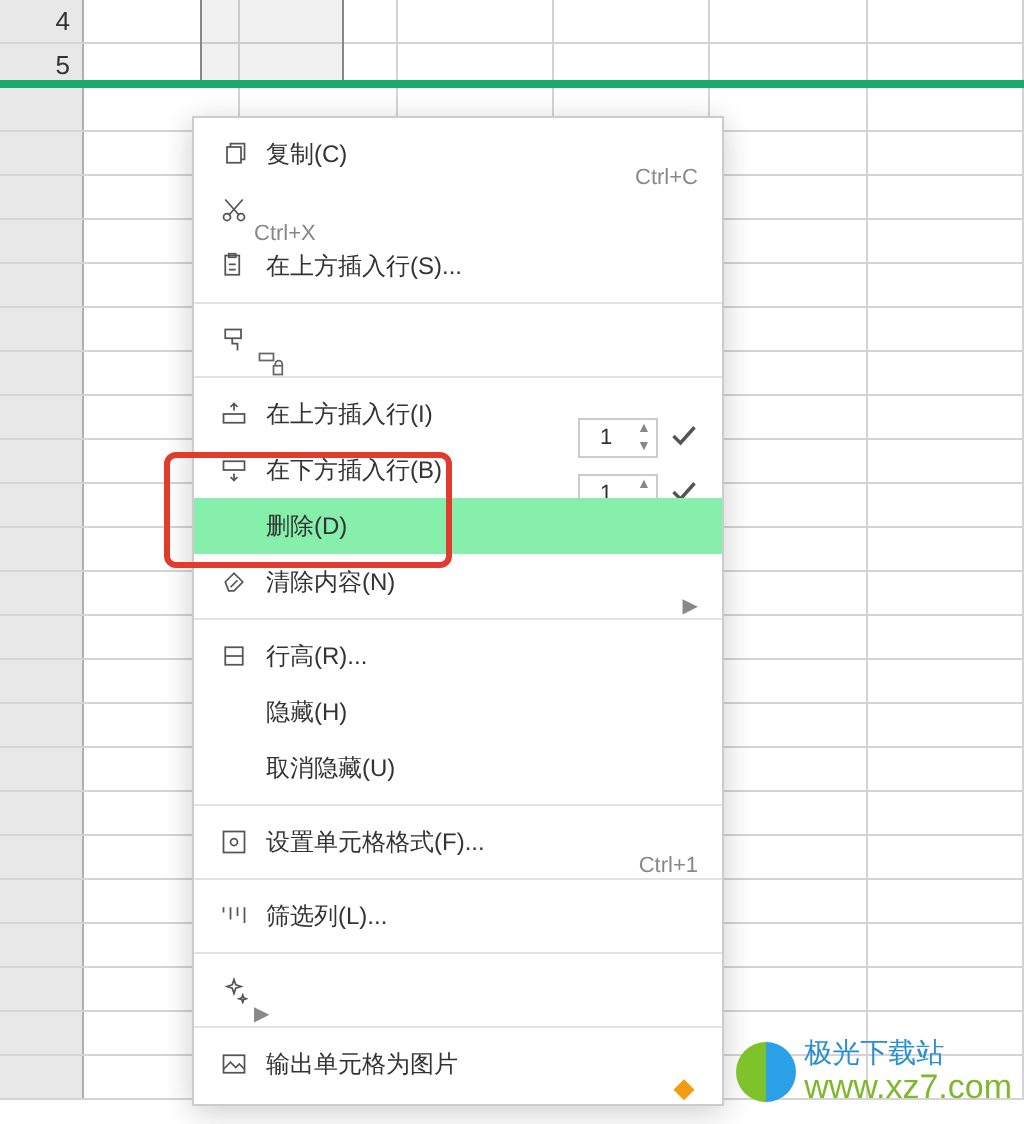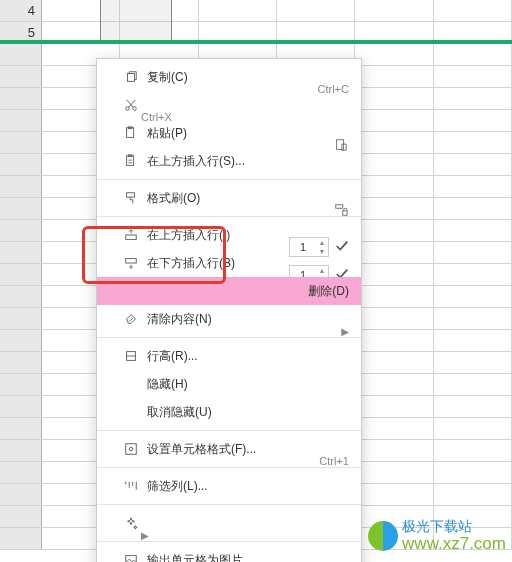--- a/index.html
+++ b/index.html
@@ -72,27 +72,26 @@
   width: 266px;
   background: #fff;
   border: 1px solid #ccc;
   box-shadow: 0 3px 14px rgba(0,0,0,0.2);
   padding: 4px 0 6px 0;
 }
 .menu-item {
   display: flex;
   align-items: center;
   height: 28px;
-  padding: 0 12px 0 24px;
+  padding: 0 12px 0 10px;
   color: #333;
   position: relative;
 }
 .menu-item.hover {
-  background: #f9a8d4;
-  text-align: right;
+  background: #86efac;
 }
 .mi-icon {
   width: 20px;
   display: flex;
   align-items: center;
   justify-content: center;
   color: #555;
 }
 .mi-icon svg { width: 14px; height: 14px; }
 .mi-label {
@@ -487,37 +486,20 @@
     <span class="mi-icon">
         <svg viewBox="0 0 16 16" fill="none" stroke="currentColor">
           <circle cx="4" cy="12" r="2"></circle>
           <circle cx="12" cy="12" r="2"></circle>
           <path d="M5 11 L13 2 M11 11 L3 2"></path>
         </svg>
       </span>
     <span class="mi-right">Ctrl+X</span>
   </div>
 
-  <div class="menu-item">
-    <span class="mi-icon">
-        <svg viewBox="0 0 16 16" fill="none" stroke="currentColor">
-          <rect x="3" y="2" width="8" height="11"></rect>
-          <rect x="5" y="1" width="4" height="2"></rect>
-        </svg>
-      </span>
-    <span class="mi-label">粘贴(P)</span>
-    <span class="mi-right">
-        <span class="sec-icon">
-          <svg viewBox="0 0 16 16" fill="none" stroke="currentColor">
-            <rect x="3" y="2" width="8" height="11"></rect>
-            <path d="M9 7h5v7H9z"></path>
-          </svg>
-        </span>
-      </span>
-  </div>
 
   <div class="menu-item">
     <span class="mi-icon">
         <svg viewBox="0 0 16 16" fill="none" stroke="currentColor">
           <rect x="3" y="2" width="8" height="11"></rect>
           <rect x="5" y="1" width="4" height="2"></rect>
           <path d="M5 7h4M5 10h4"></path>
         </svg>
       </span>
     <span class="mi-label">在上方插入行(S)...</span>
@@ -525,21 +507,20 @@
 
   <div class="menu-sep"></div>
 
   <div class="menu-item">
     <span class="mi-icon">
         <svg viewBox="0 0 16 16" fill="none" stroke="currentColor">
           <rect x="3" y="2" width="9" height="5"></rect>
           <path d="M7 7v3h3v4"></path>
         </svg>
       </span>
-    <span class="mi-label">格式刷(O)</span>
     <span class="mi-right">
         <span class="sec-icon">
           <svg viewBox="0 0 16 16" fill="none" stroke="currentColor">
             <rect x="2" y="2" width="8" height="4"></rect>
             <rect x="10" y="9" width="5" height="5"></rect>
             <path d="M11 9v-1a2 2 0 0 1 4 0v1"></path>
           </svg>
         </span>
       </span>
   </div>

